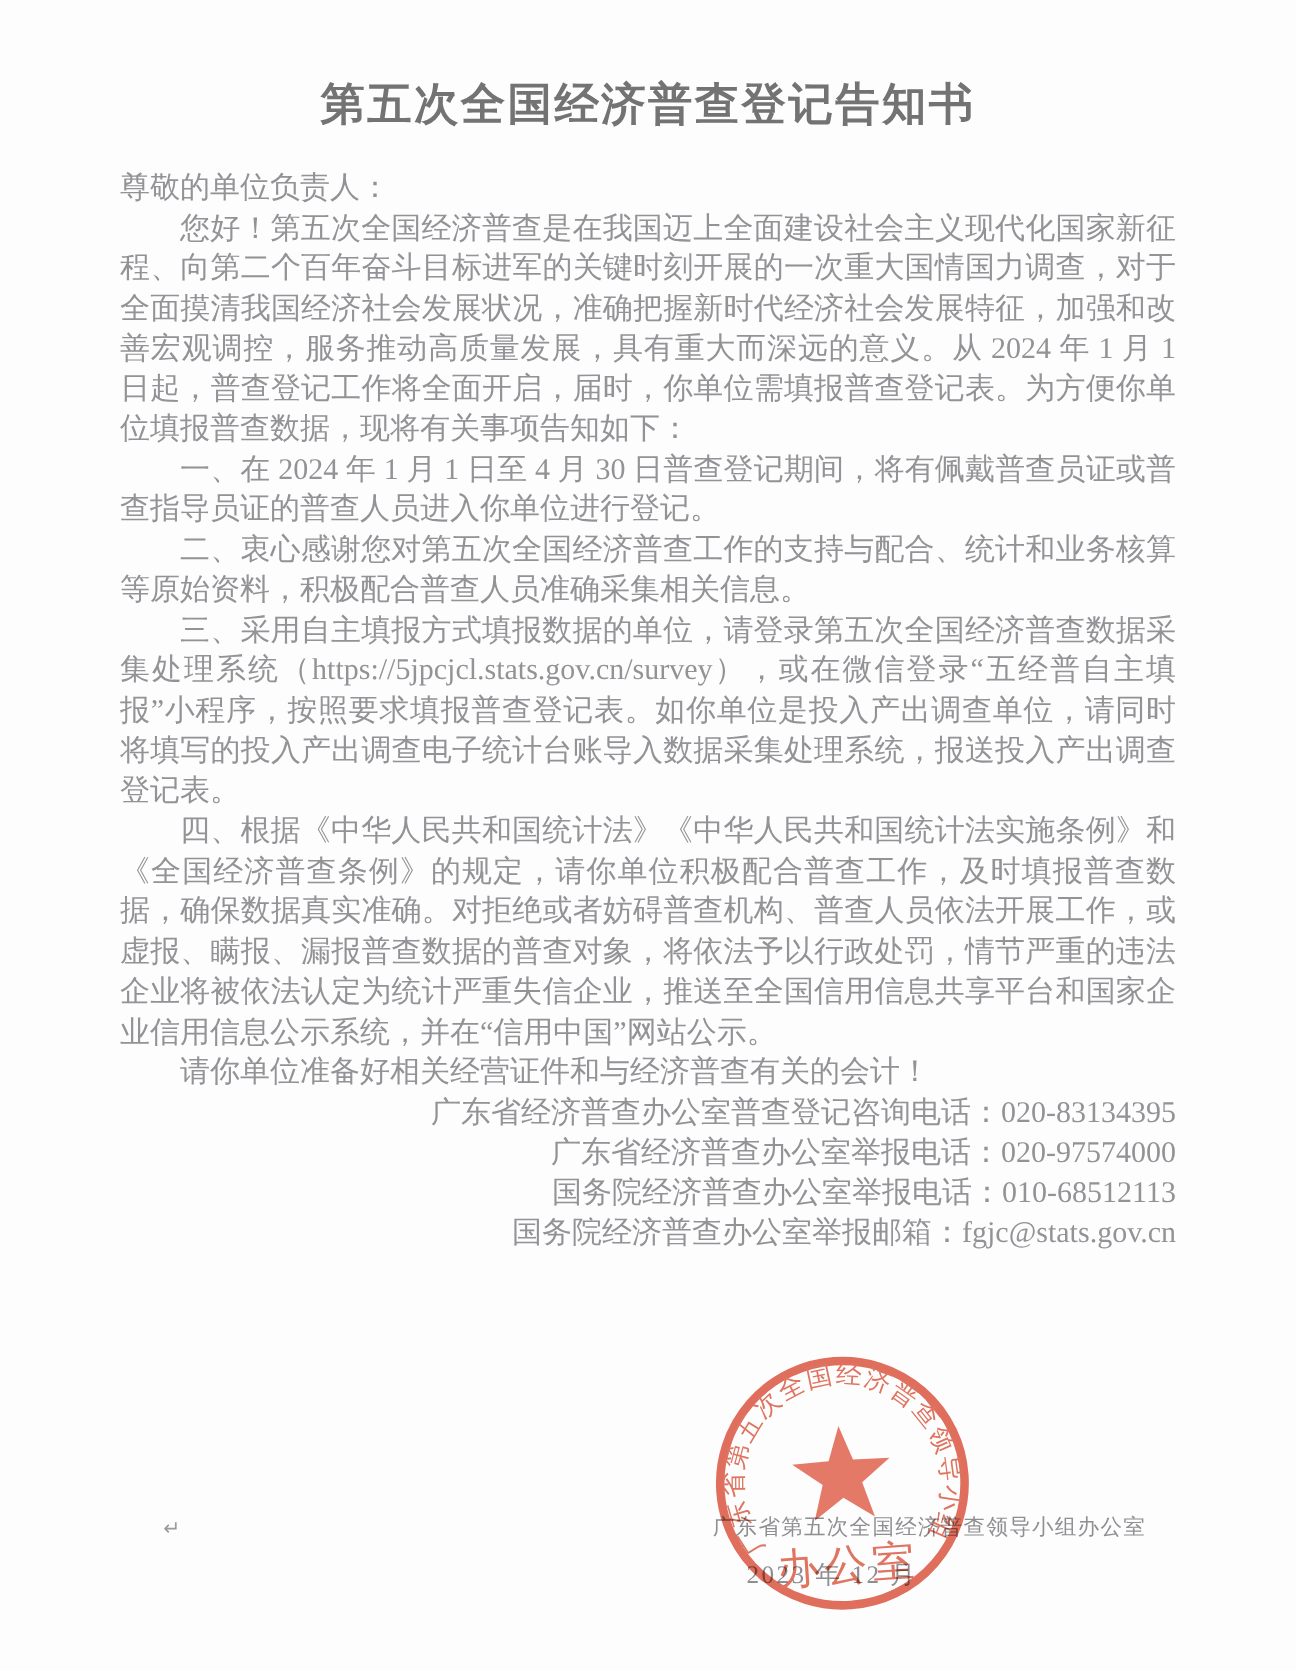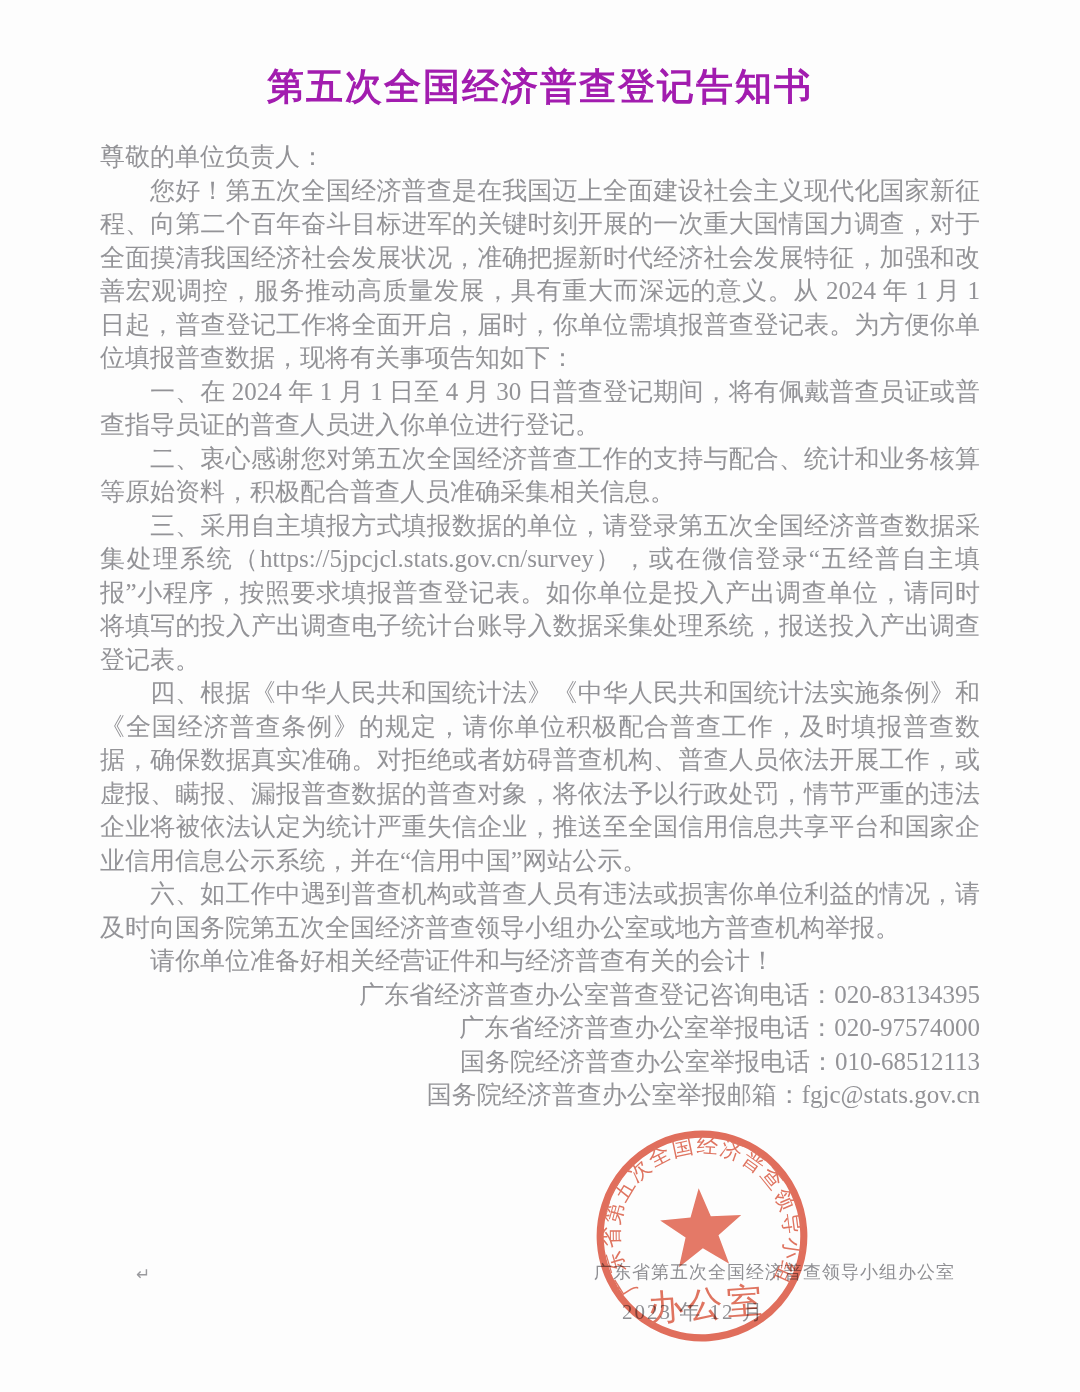--- a/index.html
+++ b/index.html
@@ -11,21 +11,21 @@
     overflow: hidden;
     font-family: "Liberation Serif", "DejaVu Serif", serif;
   }
   .title {
     margin: 0;
     padding-top: 62px;
     text-align: center;
     font-size: 37px;
     font-weight: 700;
     letter-spacing: 2px;
-    color: #a21caf;
+    color: #737373;
   }
   .body-text {
     position: absolute;
     left: 100px;
     top: 140px;
     width: 880px;
     font-size: 25px;
     line-height: 33.5px;
     color: #939397;
     text-align: justify;
@@ -78,21 +78,20 @@
 
   <h1 class="title">第五次全国经济普查登记告知书</h1>
 
   <div class="body-text">
     <p class="no-indent">尊敬的单位负责人：</p>
     <p>您好！第五次全国经济普查是在我国迈上全面建设社会主义现代化国家新征程、向第二个百年奋斗目标进军的关键时刻开展的一次重大国情国力调查，对于全面摸清我国经济社会发展状况，准确把握新时代经济社会发展特征，加强和改善宏观调控，服务推动高质量发展，具有重大而深远的意义。从 2024 年 1 月 1 日起，普查登记工作将全面开启，届时，你单位需填报普查登记表。为方便你单位填报普查数据，现将有关事项告知如下：</p>
     <p>一、在 2024 年 1 月 1 日至 4 月 30 日普查登记期间，将有佩戴普查员证或普查指导员证的普查人员进入你单位进行登记。</p>
     <p>二、衷心感谢您对第五次全国经济普查工作的支持与配合、统计和业务核算等原始资料，积极配合普查人员准确采集相关信息。</p>
     <p>三、采用自主填报方式填报数据的单位，请登录第五次全国经济普查数据采集处理系统（https://5jpcjcl.stats.gov.cn/survey），或在微信登录“五经普自主填报”小程序，按照要求填报普查登记表。如你单位是投入产出调查单位，请同时将填写的投入产出调查电子统计台账导入数据采集处理系统，报送投入产出调查登记表。</p>
     <p>四、根据《中华人民共和国统计法》《中华人民共和国统计法实施条例》和《全国经济普查条例》的规定，请你单位积极配合普查工作，及时填报普查数据，确保数据真实准确。对拒绝或者妨碍普查机构、普查人员依法开展工作，或虚报、瞒报、漏报普查数据的普查对象，将依法予以行政处罚，情节严重的违法企业将被依法认定为统计严重失信企业，推送至全国信用信息共享平台和国家企业信用信息公示系统，并在“信用中国”网站公示。</p>
-    <p>六、如工作中遇到普查机构或普查人员有违法或损害你单位利益的情况，请及时向国务院第五次全国经济普查领导小组办公室或地方普查机构举报。</p>
     <p>请你单位准备好相关经营证件和与经济普查有关的会计！</p>
     <p class="contact-line">广东省经济普查办公室普查登记咨询电话：020-83134395</p>
     <p class="contact-line">广东省经济普查办公室举报电话：020-97574000</p>
     <p class="contact-line">国务院经济普查办公室举报电话：010-68512113</p>
     <p class="contact-line">国务院经济普查办公室举报邮箱：fgjc@stats.gov.cn</p>
   </div>
 
   <div class="return-mark">↵</div>
 
   <div class="signature-line">广东省第五次全国经济普查领导小组办公室</div>

